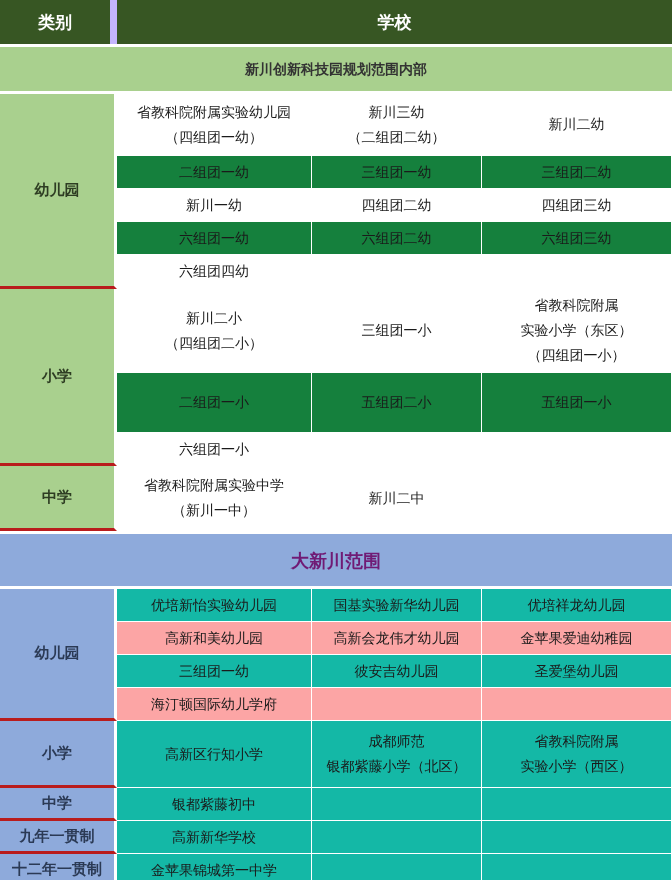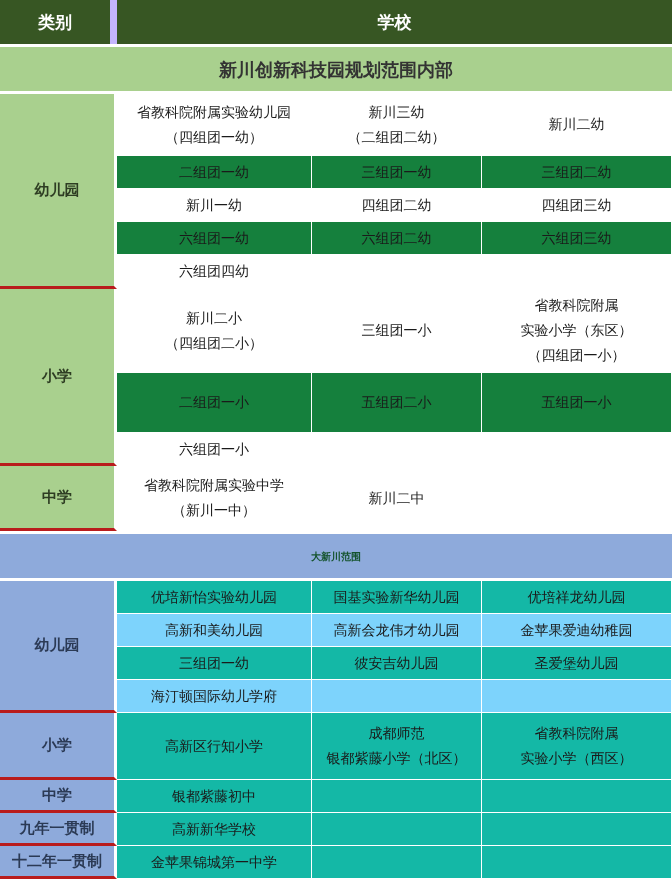--- a/index.html
+++ b/index.html
@@ -12,31 +12,31 @@
   col.c0 { width: 117px; }
   col.c1 { width: 195px; }
   col.c2 { width: 170px; }
   col.c3 { width: 190px; }
 
   .hdr th { background: #375623; color: #ffffff; font-size: 17px; font-weight: bold; height: 44px; }
   .hdr th.h-cat { border-right: 7px solid #c4b5fd; }
 
   .gap td { height: 3px; padding: 0; background: #ffffff; }
 
-  .sec-green td { background: #a9d08e; color: #333; font-weight: bold; font-size: 18px; height: 44px; }
-  .sec-blue td { background: #8eaadb; color: #14532d; font-weight: bold; font-size: 10px; height: 44px; }
+  .sec-green td { background: #a9d08e; color: #333; font-weight: bold; font-size: 14px; height: 44px; }
+  .sec-blue td { background: #8eaadb; color: #701a75; font-weight: bold; font-size: 18px; height: 52px; }
 
   .cat-green { background: #a9d08e; color: #2e3d23; font-weight: bold; font-size: 15px; border-right: 3px solid #ffffff; }
   .cat-blue { background: #8eaadb; color: #2b3a55; font-weight: bold; font-size: 15px; border-right: 3px solid #ffffff; }
 
   td.cell { border-right: 1px solid #ffffff; border-bottom: 1px solid #ffffff; }
   tr.gw td.cell { background: #ffffff; }
   tr.gl td.cell { background: #15803d; }
   tr.bw td.cell { background: #14b8a6; }
-  tr.bl td.cell { background: #7dd3fc; }
+  tr.bl td.cell { background: #fca5a5; }
 
   .cat-green, .cat-blue { border-bottom: 3px solid #b91c1c; }
 </style>
 </head>
 <body>
 
 <table>
   <colgroup>
       <col class="c0">
       <col class="c1">

